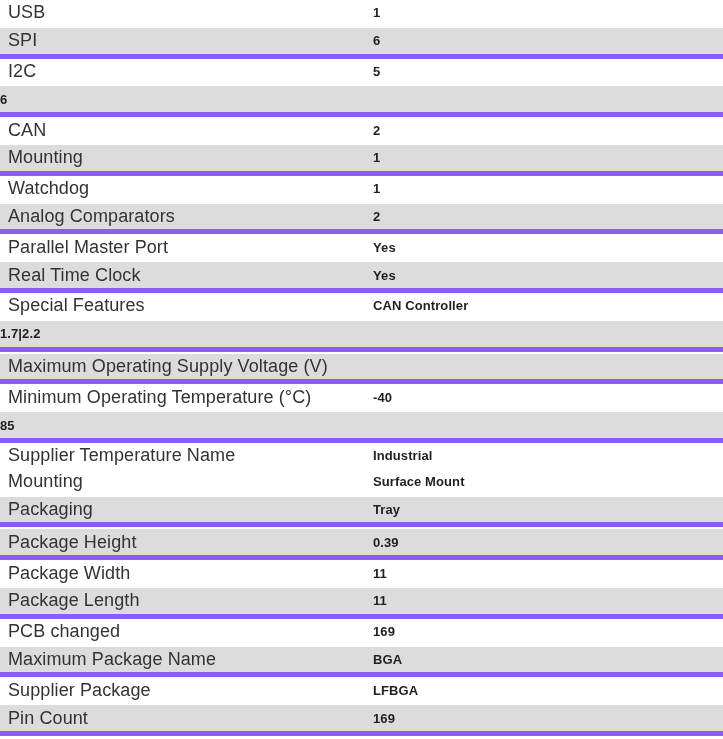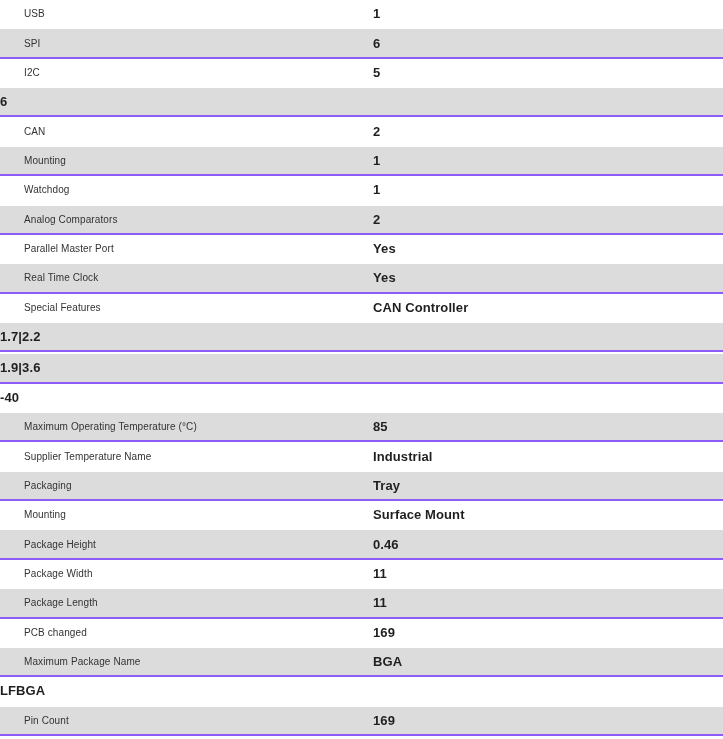--- a/index.html
+++ b/index.html
@@ -23,27 +23,27 @@
   .spec-row {
     flex: 1;
     display: flex;
     align-items: center;
     background: #ffffff;
     box-sizing: border-box;
   }
   .spec-row.striped {
     background: var(--stripe, #dcdcdc);
     border-top: 2px solid #ffffff;
-    border-bottom: 2px solid #8b5cf6;
+    border-bottom: 5px solid #8b5cf6;
   }
   .spec-label {
     width: 373px;
     box-sizing: border-box;
-    padding-left: 24px;
-    font-size: 10px;
+    padding-left: 8px;
+    font-size: 18px;
     font-weight: 400;
     color: var(--label-color, #333333);
     letter-spacing: 0.1px;
     white-space: nowrap;
     overflow: hidden;
   }
   .spec-value {
     flex: 1;
     font-size: 13px;
     font-weight: 700;
@@ -111,50 +111,50 @@
     <div class="spec-label">Special Features</div>
     <div class="spec-value">CAN Controller</div>
   </div>
 
   <div class="spec-row striped">
     <div class="spec-value">1.7|2.2</div>
   </div>
 
 
   <div class="spec-row striped">
-    <div class="spec-value">1.9|3.6</div>
+    <div class="spec-label">Maximum Operating Supply Voltage (V)</div>
   </div>
 
   <div class="spec-row">
+    <div class="spec-label">Minimum Operating Temperature (°C)</div>
     <div class="spec-value">-40</div>
   </div>
 
   <div class="spec-row striped">
-    <div class="spec-label">Maximum Operating Temperature (°C)</div>
     <div class="spec-value">85</div>
   </div>
 
   <div class="spec-row">
     <div class="spec-label">Supplier Temperature Name</div>
     <div class="spec-value">Industrial</div>
   </div>
 
-  <div class="spec-row striped">
-    <div class="spec-label">Packaging</div>
-    <div class="spec-value">Tray</div>
-  </div>
-
   <div class="spec-row">
     <div class="spec-label">Mounting</div>
     <div class="spec-value">Surface Mount</div>
   </div>
 
   <div class="spec-row striped">
+    <div class="spec-label">Packaging</div>
+    <div class="spec-value">Tray</div>
+  </div>
+
+  <div class="spec-row striped">
     <div class="spec-label">Package Height</div>
-    <div class="spec-value">0.46</div>
+    <div class="spec-value">0.39</div>
   </div>
 
   <div class="spec-row">
     <div class="spec-label">Package Width</div>
     <div class="spec-value">11</div>
   </div>
 
   <div class="spec-row striped">
     <div class="spec-label">Package Length</div>
     <div class="spec-value">11</div>
@@ -164,20 +164,21 @@
     <div class="spec-label">PCB changed</div>
     <div class="spec-value">169</div>
   </div>
 
   <div class="spec-row striped">
     <div class="spec-label">Maximum Package Name</div>
     <div class="spec-value">BGA</div>
   </div>
 
   <div class="spec-row">
+    <div class="spec-label">Supplier Package</div>
     <div class="spec-value">LFBGA</div>
   </div>
 
   <div class="spec-row striped">
     <div class="spec-label">Pin Count</div>
     <div class="spec-value">169</div>
   </div>
 </div>
 </div>
 

